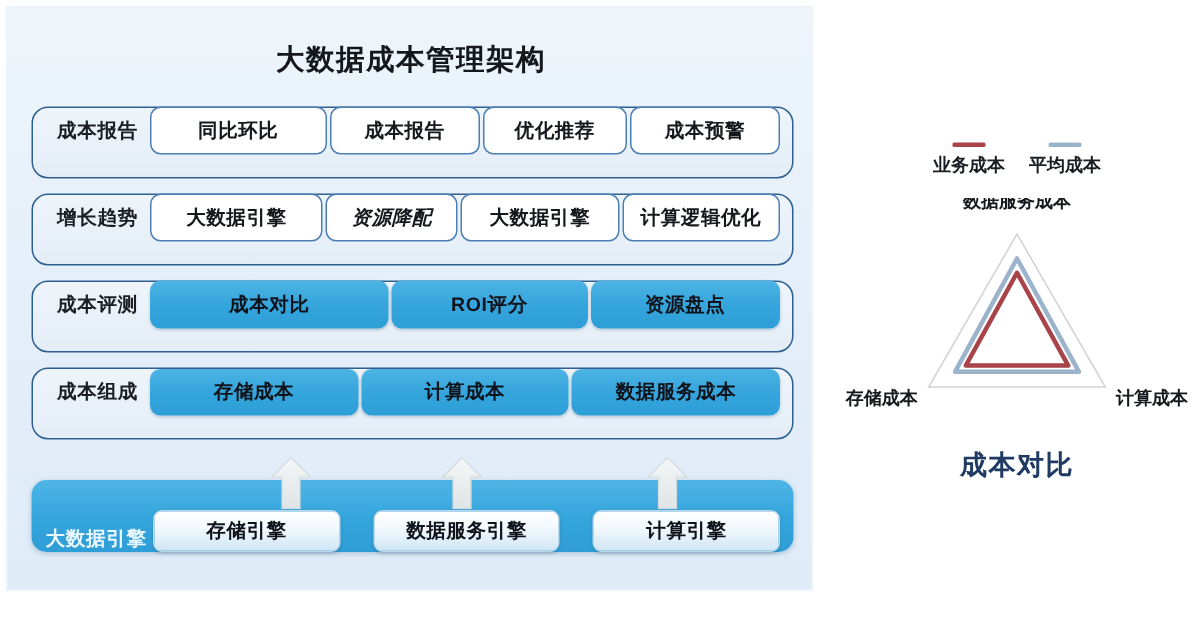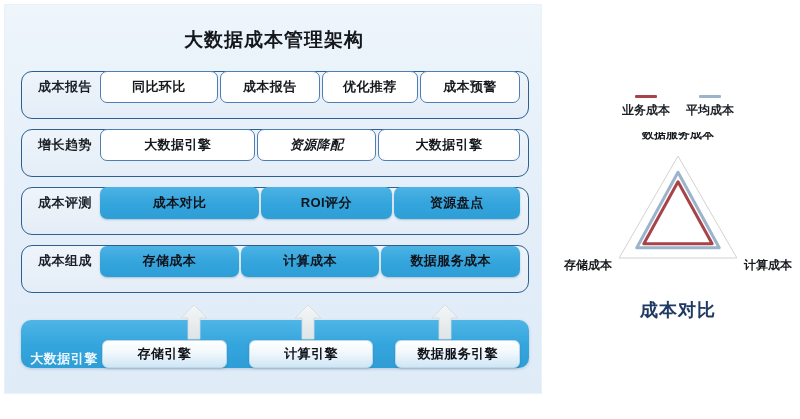--- a/index.html
+++ b/index.html
@@ -261,20 +261,21 @@
           <div class="pill outline">成本预警</div>
         </div>
       </div>
 
       <div class="row row-optimize">
         <div class="row-label">增长趋势</div>
         <div class="row-items">
           <div class="pill outline">大数据引擎</div>
           <div class="pill outline">资源降配</div>
           <div class="pill outline">大数据引擎</div>
+          <div class="pill outline">计算逻辑优化</div>
         </div>
       </div>
 
       <div class="row row-assess">
         <div class="row-label">成本评测</div>
         <div class="row-items">
           <div class="pill filled">成本对比</div>
           <div class="pill filled">ROI评分</div>
           <div class="pill filled">资源盘点</div>
         </div>
@@ -286,22 +287,22 @@
           <div class="pill filled">存储成本</div>
           <div class="pill filled">计算成本</div>
           <div class="pill filled">数据服务成本</div>
         </div>
       </div>
 
       <div class="engine-band">
         <div class="row-label">大数据引擎</div>
         <div class="engine-items">
           <div class="engine-pill">存储引擎</div>
+          <div class="engine-pill">数据服务引擎</div>
           <div class="engine-pill">计算引擎</div>
-          <div class="engine-pill">数据服务引擎</div>
         </div>
       </div>
 
     </div>
 
     <svg class="arrow-layer" viewBox="0 0 538 390">
       <defs>
         <linearGradient id="arrGrad" x1="0" y1="1" x2="0" y2="0">
           <stop offset="0%" stop-color="#dfe4e6"></stop>
           <stop offset="100%" stop-color="#f4f7f8"></stop>

